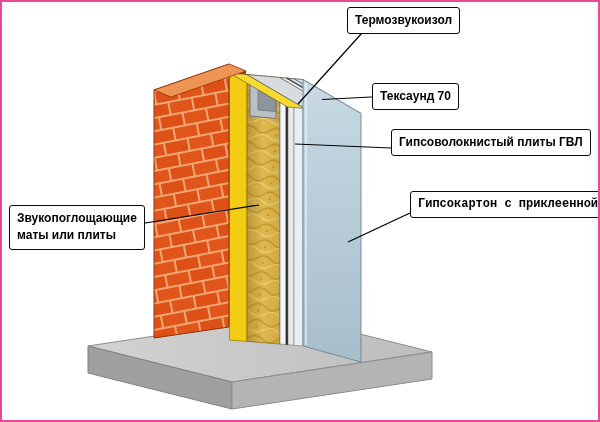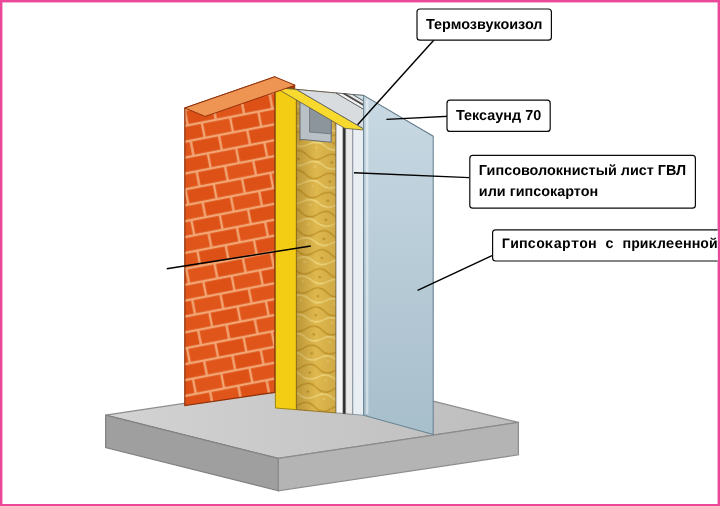--- a/index.html
+++ b/index.html
@@ -107,22 +107,25 @@
 
   <div class="callout center" style="left:345px; top:5px;">
     <div>Термозвукоизол</div>
   </div>
 
   <div class="callout center" style="left:370px; top:81px;">
     <div>Тексаунд 70</div>
   </div>
 
   <div class="callout" style="left:389px; top:127px;">
-    <div>Гипсоволокнистый лист ГВЛ</div>
-    <div>или гипсокартон</div>
+    <div>Гипсоволокнистый плиты ГВЛ</div>
   </div>
 
   <div class="callout" style="left:408px; top:189px;font-family:Liberation Mono, monospace;">
     <div>Гипсокартон с приклеенной</div>
   </div>
 
+  <div class="callout" style="left:7px; top:203px;">
+    <div>Звукопоглощающие</div>
+    <div>маты или плиты</div>
+  </div>
 
 </div>
 
 </body></html>

